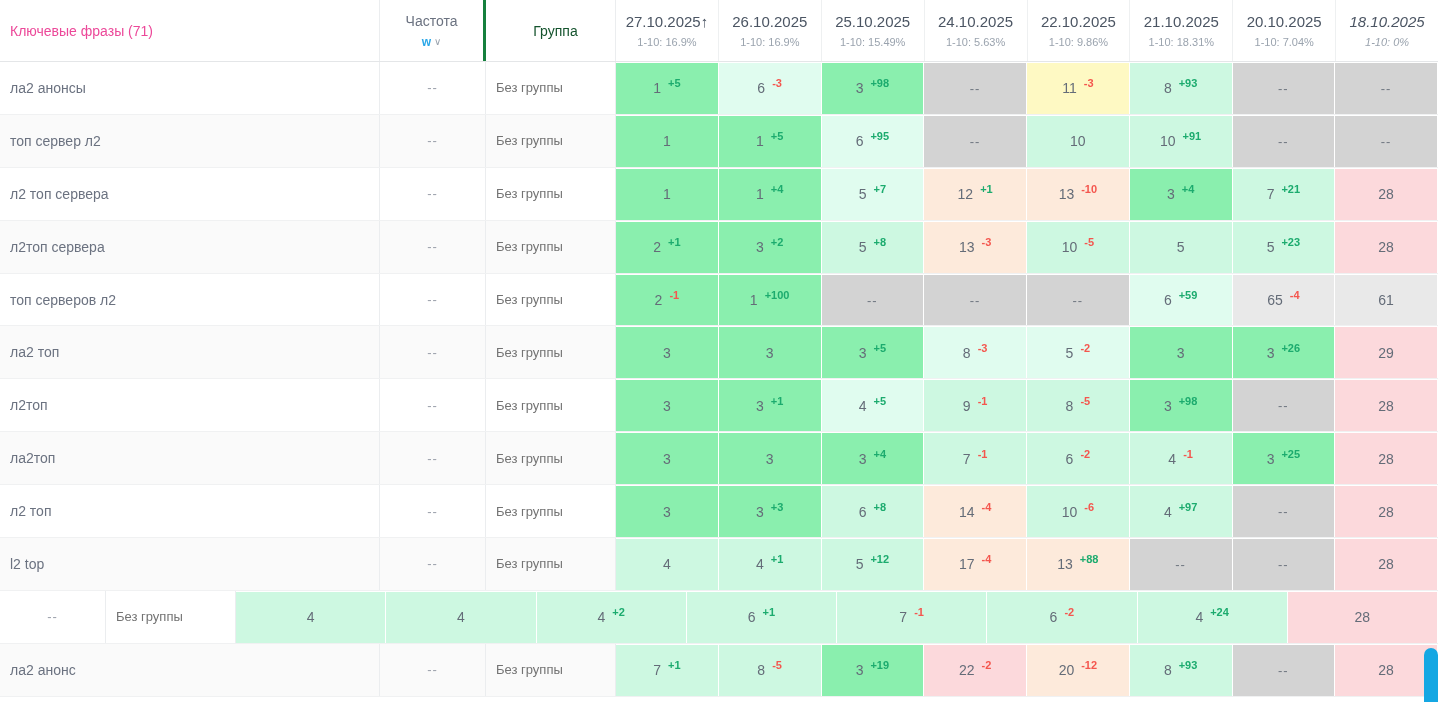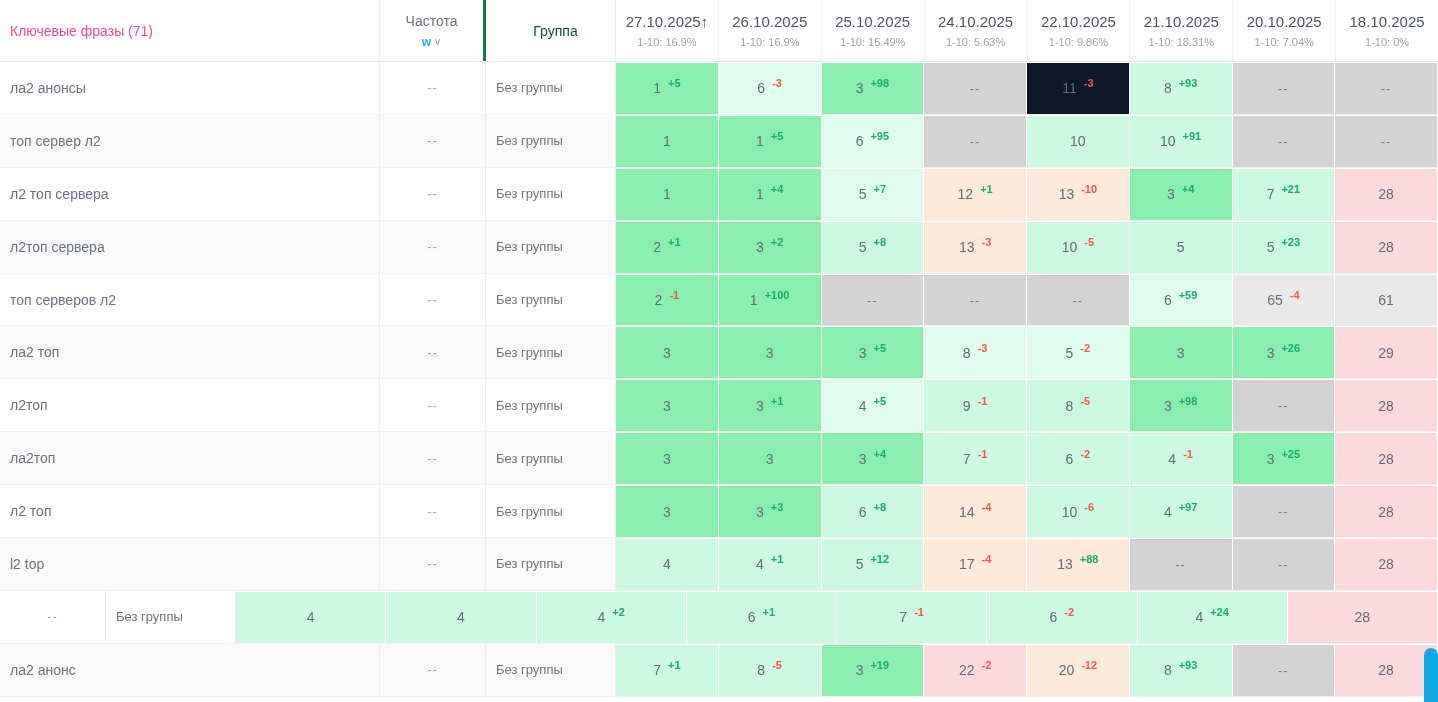--- a/index.html
+++ b/index.html
@@ -21,21 +21,21 @@
   .th-freq { align-items:center; border-right:3px solid #15803d;
     font-size:14px; color:#6b7280; }
   .freq-filter { margin-top:6px; font-size:12px; display:flex; align-items:center;
     gap:3px; cursor:pointer; }
   .freq-w { color:#2aa7e8; font-weight:bold; }
   .freq-chev { color:#9aa3ae; font-size:10px; }
   .th-grp { padding-left:10px; border-right:1px solid #ebedef;
     font-size:14px; color:#14532d;text-align:center; }
   .th-date { align-items:center; text-align:center; border-right:1px solid #eef0f1;
     cursor:pointer; }
-  .th-date:last-child { border-right:none; }
+  .th-date:last-child { border-right:none;font-style:italic; }
   .date-label { font-size:15px; color:#4b5563; font-weight:500; white-space:nowrap; }
   .date-sub { margin-top:6px; font-size:11px; color:#9aa3ae; white-space:nowrap; }
 
   
   .tbody { }
   .trow { display:flex; height:52.9px; border-bottom:1px solid #f0f1f2; background:#fff; }
   .trow.alt { background:#fafafa; }
   .td { display:flex; align-items:center; }
   .td-kw { padding-left:10px; border-right:1px solid #ebedef;
     font-size:14px; color:#6b7280; }
@@ -129,21 +129,21 @@
           <span class="pos">6</span>
           <span class="chg down">-3</span>
         </div>
         <div class="pos-cell date-col" style="background: rgb(138, 239, 174);">
           <span class="pos">3</span>
           <span class="chg up">+98</span>
         </div>
         <div class="pos-cell date-col" style="background: rgb(211, 211, 211);">
           <span class="dash">--</span>
         </div>
-        <div class="pos-cell date-col" style="background: #0f172a;">
+        <div class="pos-cell date-col" style="background: #fef9c3;">
           <span class="pos">11</span>
           <span class="chg down">-3</span>
         </div>
         <div class="pos-cell date-col" style="background: rgb(205, 248, 225);">
           <span class="pos">8</span>
           <span class="chg up">+93</span>
         </div>
         <div class="pos-cell date-col" style="background: rgb(211, 211, 211);">
           <span class="dash">--</span>
         </div>

